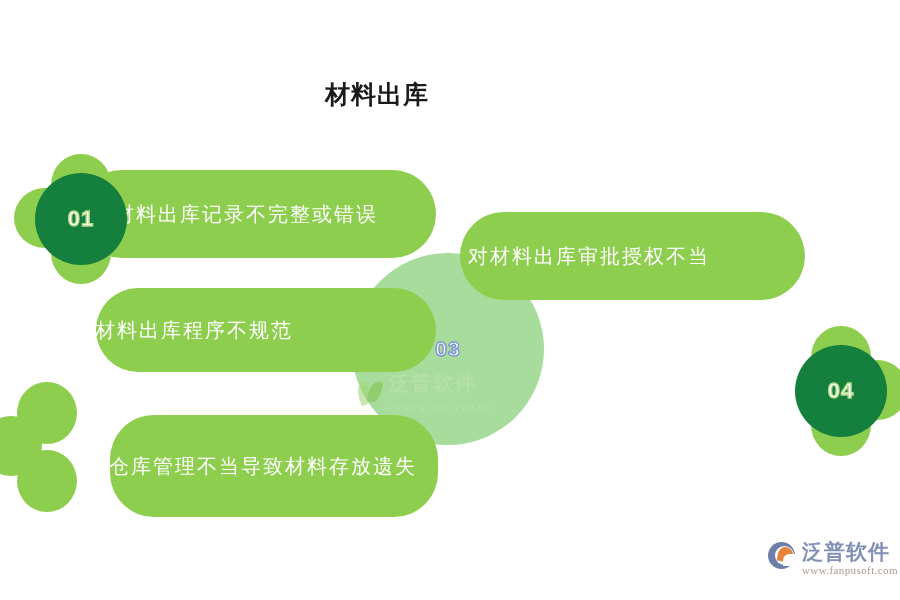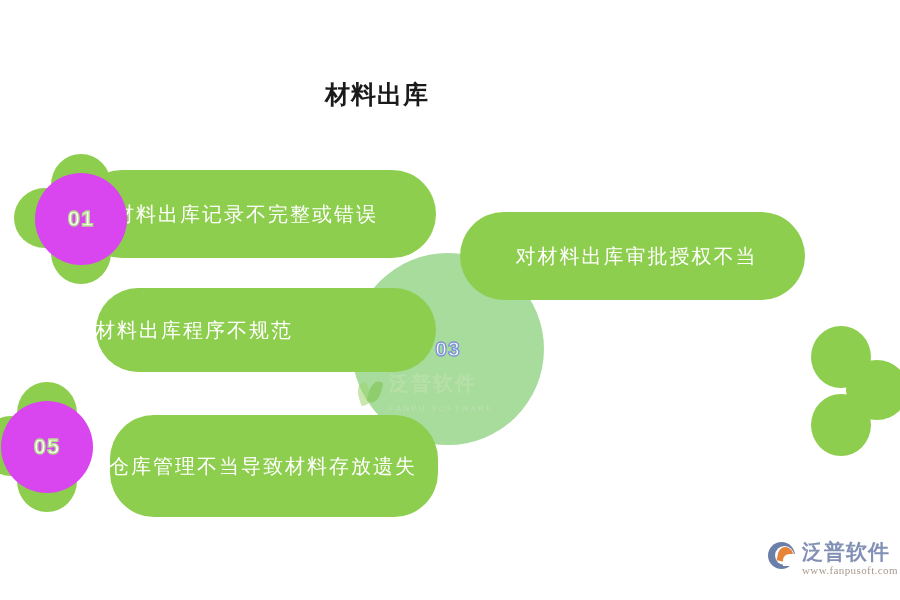--- a/index.html
+++ b/index.html
@@ -84,21 +84,21 @@
     color:#ffffff;
     font-size:20px;
     letter-spacing:2px;
     white-space:nowrap;
     font-family:"Liberation Serif","DejaVu Serif",serif;
   }
 
   .bar-1 { left:78px;  top:170px; width:358px; height:88px; }
   .bar-1 .bar-text { margin-left:36px; }
 
-  .bar-2 { left:460px; top:212px; width:345px; height:88px;justify-content:center; }
+  .bar-2 { left:460px; top:212px; width:345px; height:88px; }
   .bar-2 .bar-text { margin-left:8px; }
 
   .bar-3 { left:96px;  top:288px; width:340px; height:84px;text-align:center; }
   .bar-3 .bar-text { margin-left:-1px; padding-left:0; }
 
   .bar-4 { left:460px; top:345px; width:352px; height:92px; }
   .bar-4 .bar-text { margin-left:8px; }
 
   .bar-5 { left:110px; top:415px; width:328px; height:102px; }
   .bar-5 .bar-text { margin-left:-1px; }
@@ -123,21 +123,21 @@
   .petal.bot  { left:29px; top:62px;  width:60px; height:62px; }
   
   .petal.left { left:-8px; top:28px;  width:62px; height:60px; }
   .petal.right{ left:64px; top:28px;  width:62px; height:60px; }
 
   .fl-core {
     position:absolute;
     left:13px; top:13px;
     width:92px; height:92px;
     border-radius:50%;
-    background:#d946ef;
+    background:#15803d;
     display:flex;
     align-items:center;
     justify-content:center;
     z-index:2;
   }
   .fl-num {
     font-size:22px;
     font-weight:bold;
     color:#ffffff;
     -webkit-text-stroke:1.3px #b2d98a;
@@ -247,29 +247,29 @@
     <span class="fl-core">
       <span class="fl-num">01</span>
     </span>
   </div>
 
 
   <div class="flower fl-4">
     <span class="petal top"></span>
     <span class="petal bot"></span>
     <span class="petal right"></span>
+    <span class="fl-core">
+      <span class="fl-num">04</span>
+    </span>
   </div>
 
   <div class="flower fl-5">
     <span class="petal top"></span>
     <span class="petal bot"></span>
     <span class="petal left"></span>
-    <span class="fl-core">
-      <span class="fl-num">05</span>
-    </span>
   </div>
 
   <div class="brand">
     <div class="brand-mark">
       <span class="ring"></span>
       <span class="inner"></span>
       <span class="swoosh"></span>
       <span class="cut"></span>
     </div>
     <div class="brand-txt">

